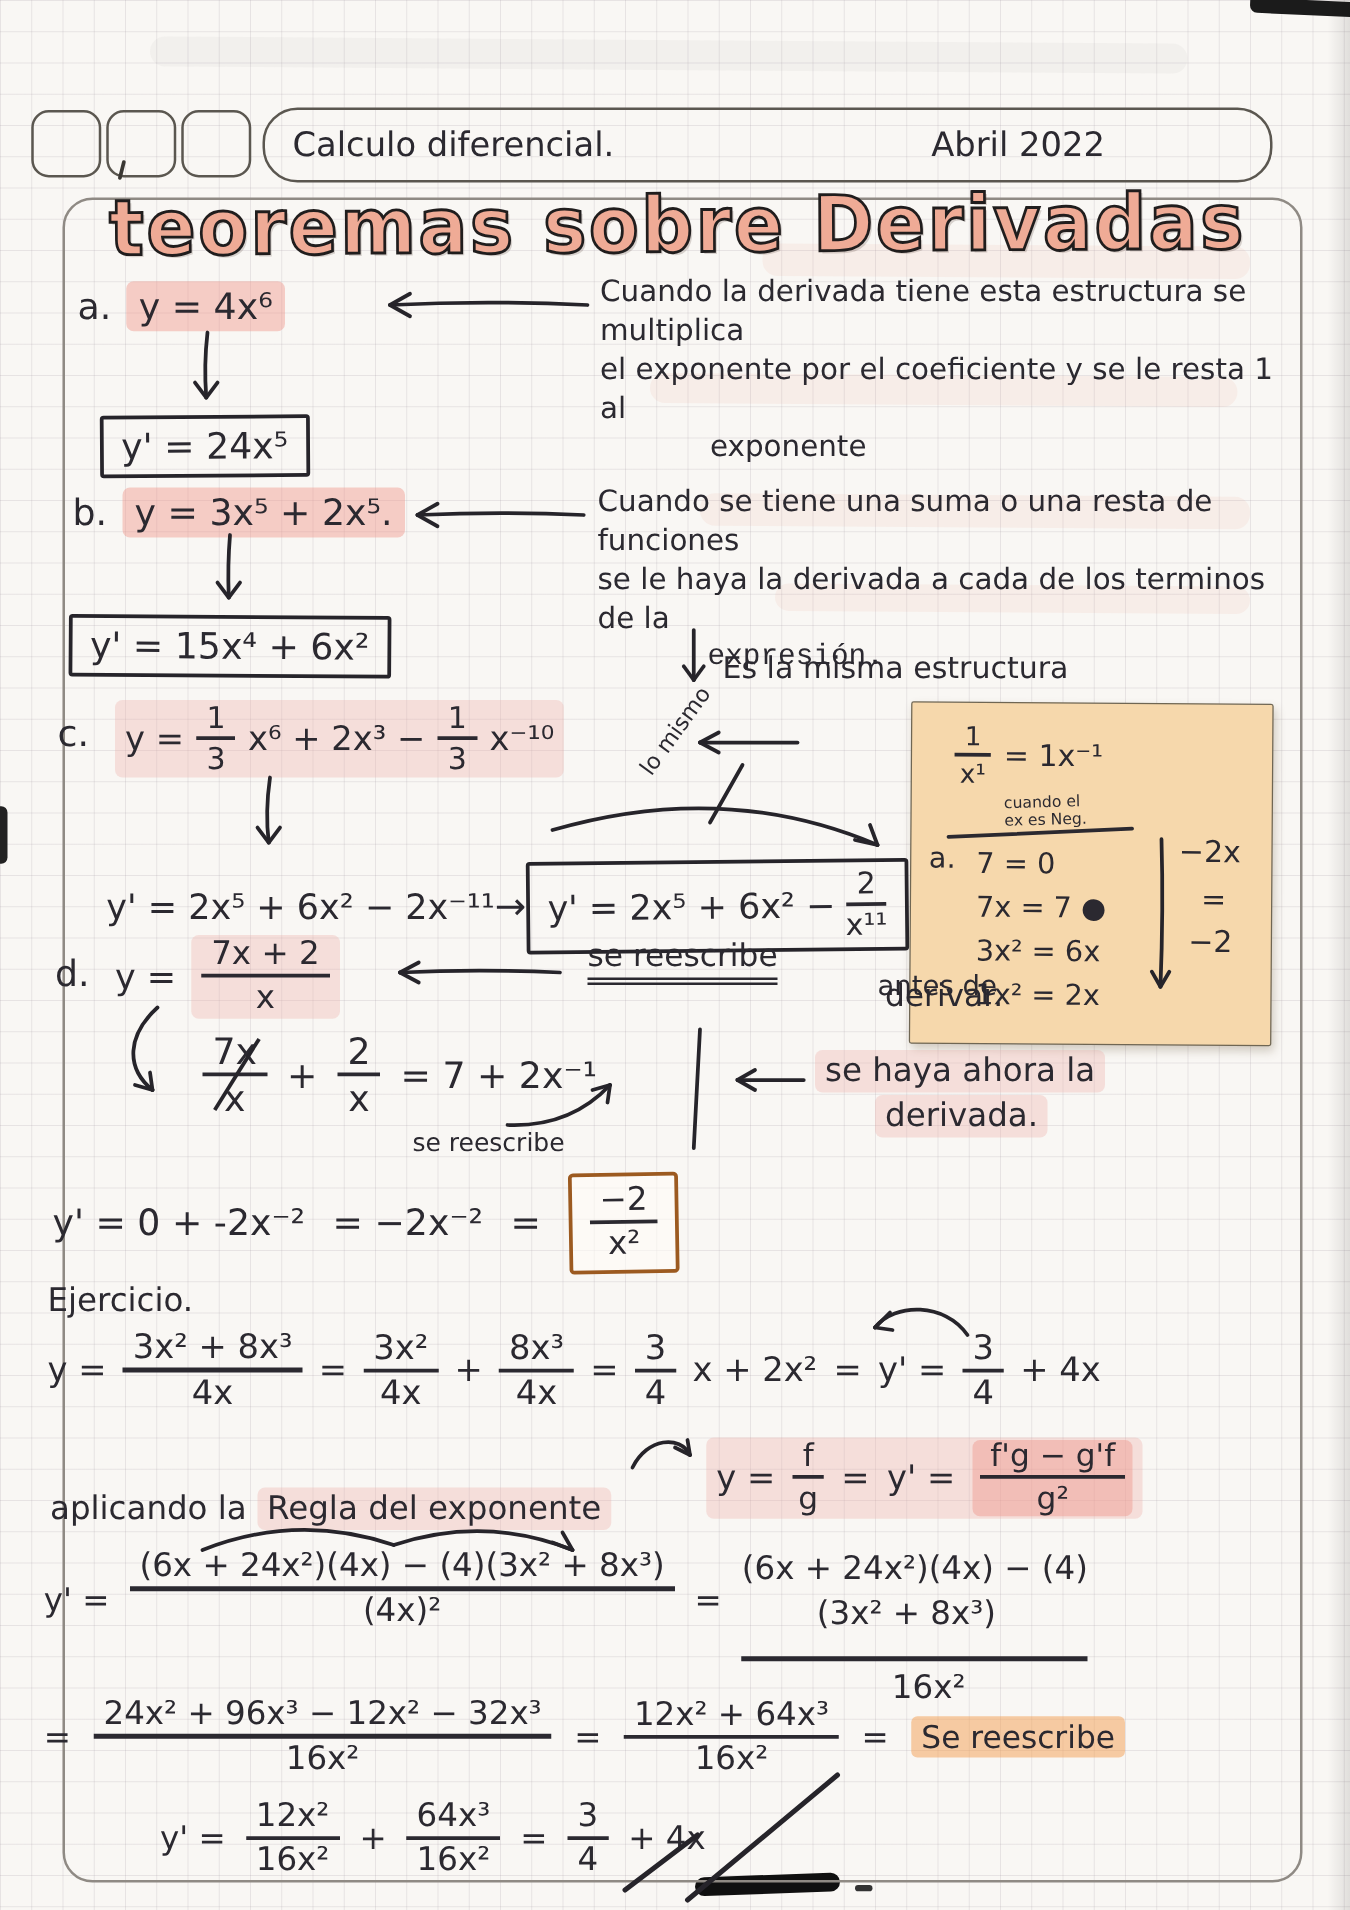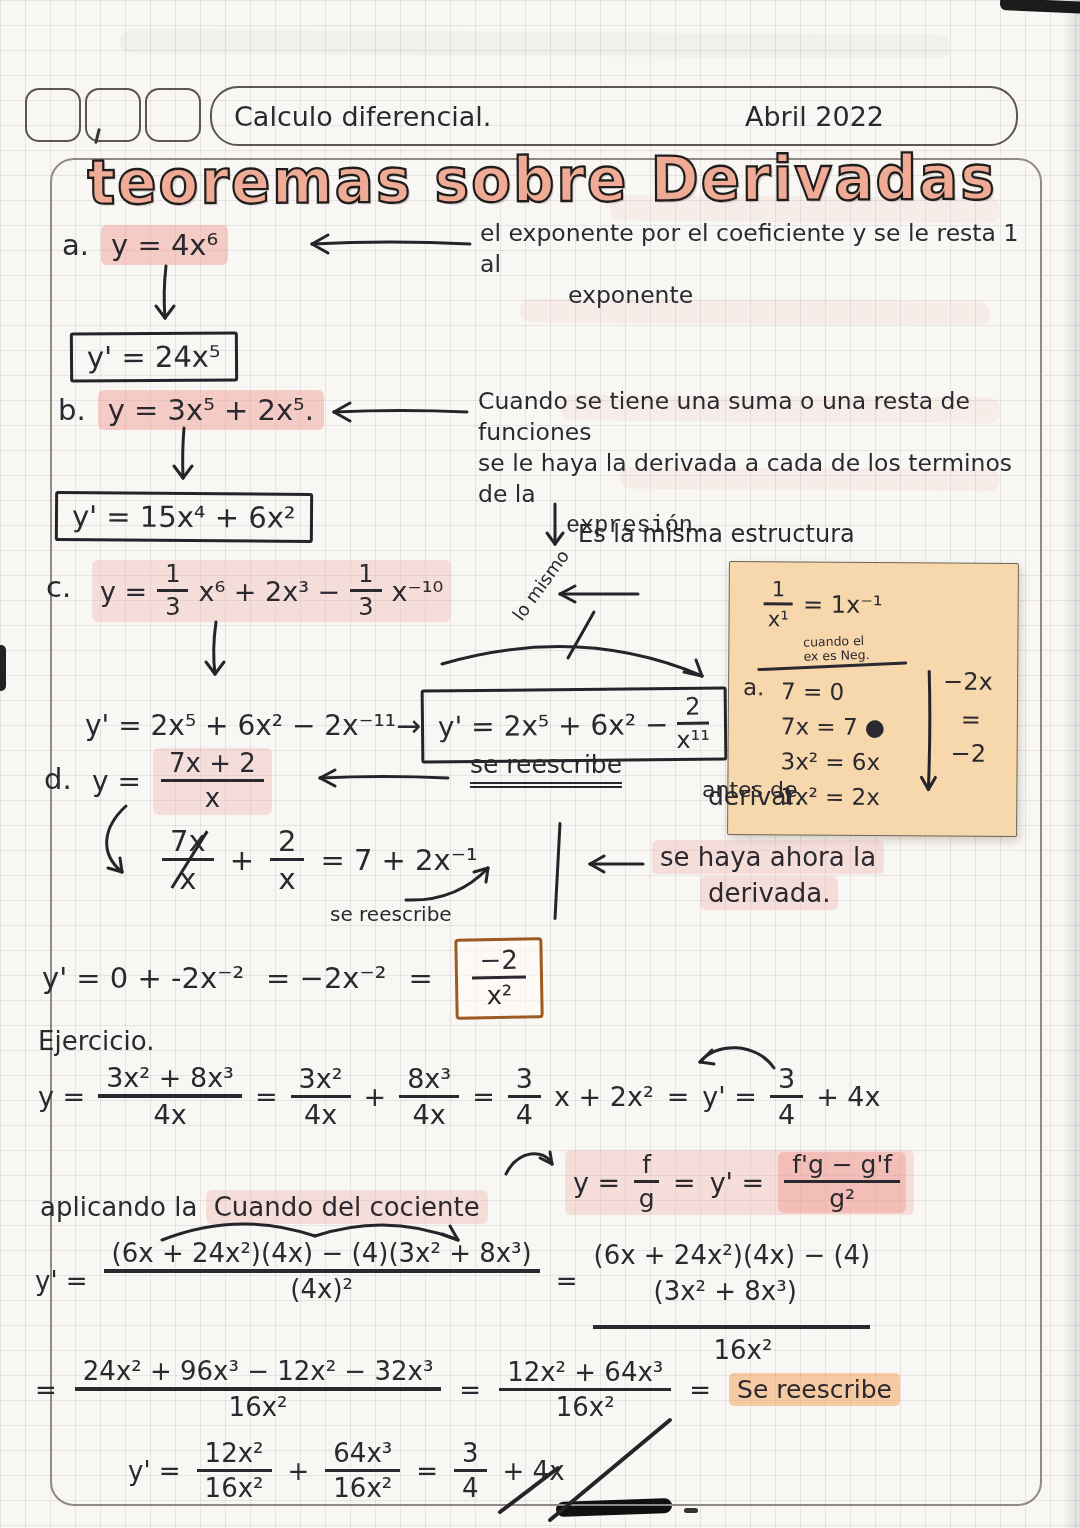--- a/index.html
+++ b/index.html
@@ -75,29 +75,30 @@
   <div class="abs row math" style="left:62px;top:225px;gap:12px;">
     <span>a.</span>
     <span class="hl-pink">y = 4x⁶</span>
   </div>
   <svg class="asvg" style="left:300px;top:228px;" width="175" height="30">
     <path d="M 170 16 Q 90 12 12 16"></path>
       <path d="M 12 16 L 28 7"></path>
       <path d="M 12 16 L 28 25"></path>
   </svg>
   <div class="abs note" style="left:480px;top:218px;width:545px;">
+    <div>Cuando la derivada tiene esta estructura se multiplica</div>
     <div>el exponente por el coeficiente y se le resta 1 al</div>
     <div style="padding-left:88px;">exponente</div>
   </div>
   <svg class="asvg" style="left:150px;top:262px;" width="30" height="66">
     <path d="M 16 4 Q 13 30 15 56"></path>
       <path d="M 15 56 L 6 44"></path>
       <path d="M 15 56 L 24 44"></path>
   </svg>
-  <div class="abs" style="left:70px;top:332px;border-radius:12px;">
+  <div class="abs" style="left:80px;top:332px;border-radius:12px;">
     <span class="rbox math" style="transform:rotate(-.4deg);">y' = 24x⁵</span>
   </div>
 
   <div class="abs row math" style="left:58px;top:390px;gap:12px;">
     <span>b.</span>
     <span class="hl-pink">y = 3x⁵ + 2x⁵.</span>
   </div>
   <svg class="asvg" style="left:322px;top:396px;" width="150" height="30">
     <path d="M 145 16 Q 80 13 12 16"></path>
       <path d="M 12 16 L 28 7"></path>
@@ -309,21 +310,21 @@
       <span class="fd">g</span>
     </span>
     <span>=</span>
     <span>y' =</span>
     <span class="frac hl-pink" style="font-size:25px;padding:0 6px;">
       <span class="fn">f'g − g'f</span>
       <span class="fd">g²</span>
     </span>
   </div>
   <div class="abs" style="left:40px;top:1192px;font-size:26px;">
-    <span>aplicando la </span><span class="hl-pink-soft">Cuando del cociente</span>
+    <span>aplicando la </span><span class="hl-pink-soft">Regla del exponente</span>
   </div>
   <svg class="asvg" style="left:150px;top:1208px;" width="330" height="38">
     <path d="M 12 32 Q 88 2 165 28"></path>
       <path d="M 165 28 Q 238 4 308 32"></path>
       <path d="M 308 32 L 292 26"></path>
       <path d="M 308 32 L 300 18"></path>
   </svg>
   <div class="abs row" style="left:35px;top:1240px;gap:16px;font-size:26px;align-items:flex-start;">
     <span style="padding-top:26px;">y' =</span>
     <span class="frac">

